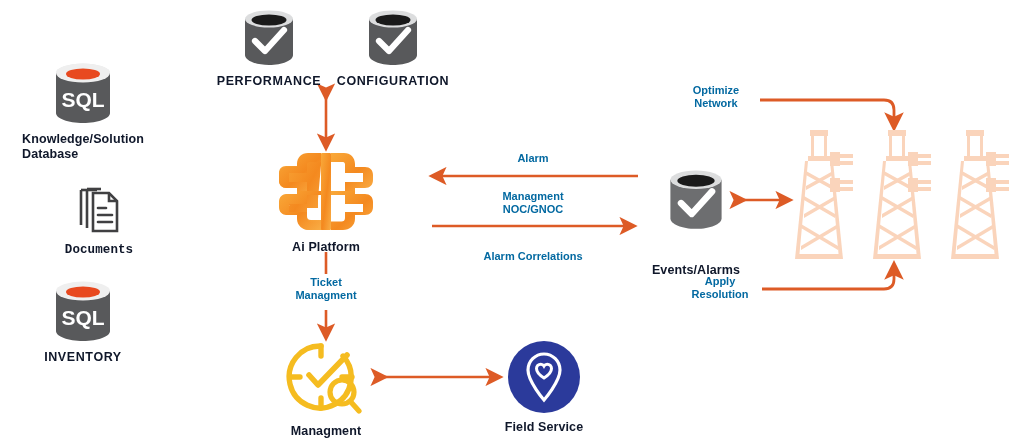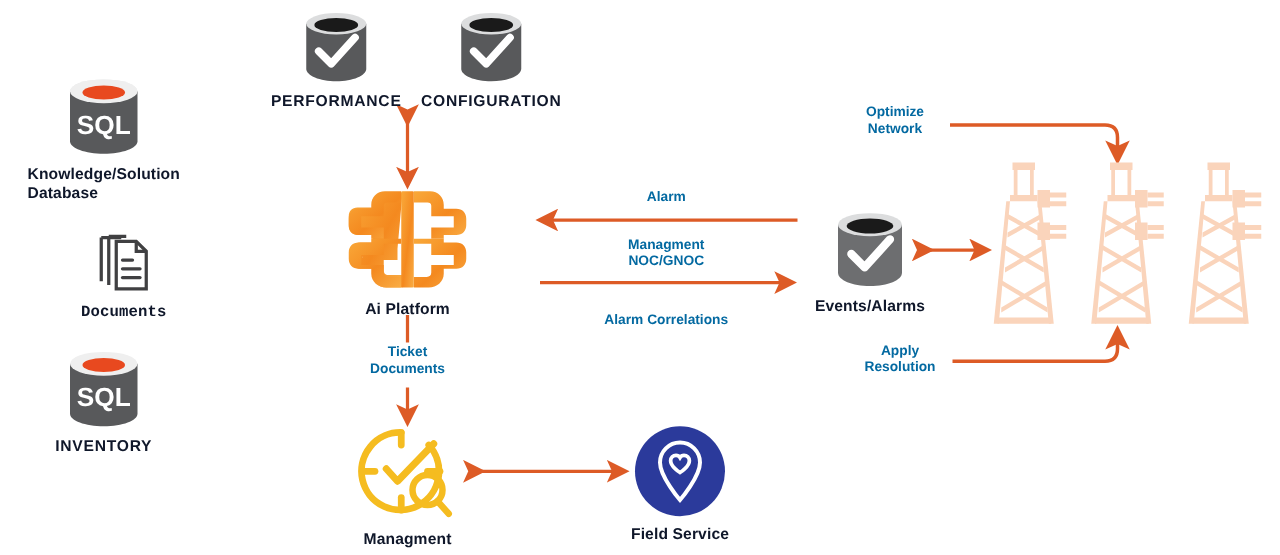--- a/index.html
+++ b/index.html
@@ -192,21 +192,21 @@
         <path d="M43,3 L30,3 C23.5,3 19,7.6 19,14 L19,17 L9,17 C4,17 1,20.2 1,25 L1,30 C1,34.8 4,38 9,38 L19,38 L19,41 L29,41 L29,32 L11,32 L11,23 L29,23 L29,14.5 C29,12.6 30.2,12 32,12 L43,12 Z"></path>
         <path d="M43,45 L29,45 L29,54 L11,54 L11,62 L29,62 L29,68 C29,70.4 30.4,71.5 32.6,71.5 L43,71.5 L43,80 L31,80 C24.6,80 19,75.4 19,69 L19,65 L9,65 C4,65 1,61.8 1,57 L1,52 C1,47.2 4,44 9,44 L19,44 L19,41 L43,41 Z"></path>
         <path d="M53,3 L66,3 C72.5,3 77,7.6 77,14 L77,17 L87,17 C92,17 95,20.2 95,25 L95,30 C95,34.8 92,38 87,38 L77,38 L77,41 L67,41 L67,32 L85,32 L85,23 L67,23 L67,14.5 C67,12.6 65.8,12 64,12 L53,12 Z"></path>
         <path d="M53,45 L67,45 L67,54 L85,54 L85,62 L67,62 L67,68 C67,70.4 65.6,71.5 63.4,71.5 L53,71.5 L53,80 L65,80 C71.4,80 77,75.4 77,69 L77,65 L87,65 C92,65 95,61.8 95,57 L95,52 C95,47.2 92,44 87,44 L77,44 L77,41 L53,41 Z"></path>
         <rect x="43" y="3" width="10" height="77" rx="1"></rect>
       </g>
     </svg>
     <div class="node-label">Ai Platform</div>
   </div>
 
-  <div class="node" style="left:648px; top:168px; width:96px;">
+  <div class="node" style="left:648px; top:168px; width:96px;gap:25px;">
     <svg class="icon-box" width="62" height="64" viewBox="0 0 58 60">
       <path d="M5,11 L5,47 C5,52.5 15.7,57 29,57 C42.3,57 53,52.5 53,47 L53,11 Z" fill="#6D6E70"></path>
       <ellipse cx="29" cy="11" rx="24" ry="8.6" fill="#DCDDDE"></ellipse>
       <ellipse cx="29" cy="12" rx="17.5" ry="5.6" fill="#1A1A1A"></ellipse>
       <path d="M15,33 L25,43 L44,22" fill="none" stroke="#FFFFFF" stroke-width="6.2" stroke-linecap="round" stroke-linejoin="round"></path>
     </svg>
     <div class="node-label">Events/Alarms</div>
   </div>
 
   <div class="node" style="left:792px; top:126px;">
@@ -317,15 +317,15 @@
 
   <div class="edge-label" style="left:470px; top:190px; width:126px;">Managment
 NOC/GNOC</div>
 
   <div class="edge-label" style="left:452px; top:238px; width:162px;margin-top:12px;">Alarm Correlations</div>
 
   <div class="edge-label" style="left:678px; top:275px; width:84px;">Apply
 Resolution</div>
 
   <div class="edge-label" style="left:274px; top:276px; width:104px;">Ticket
-Documents</div>
+Managment</div>
 
 </div>
 
 </body></html>

